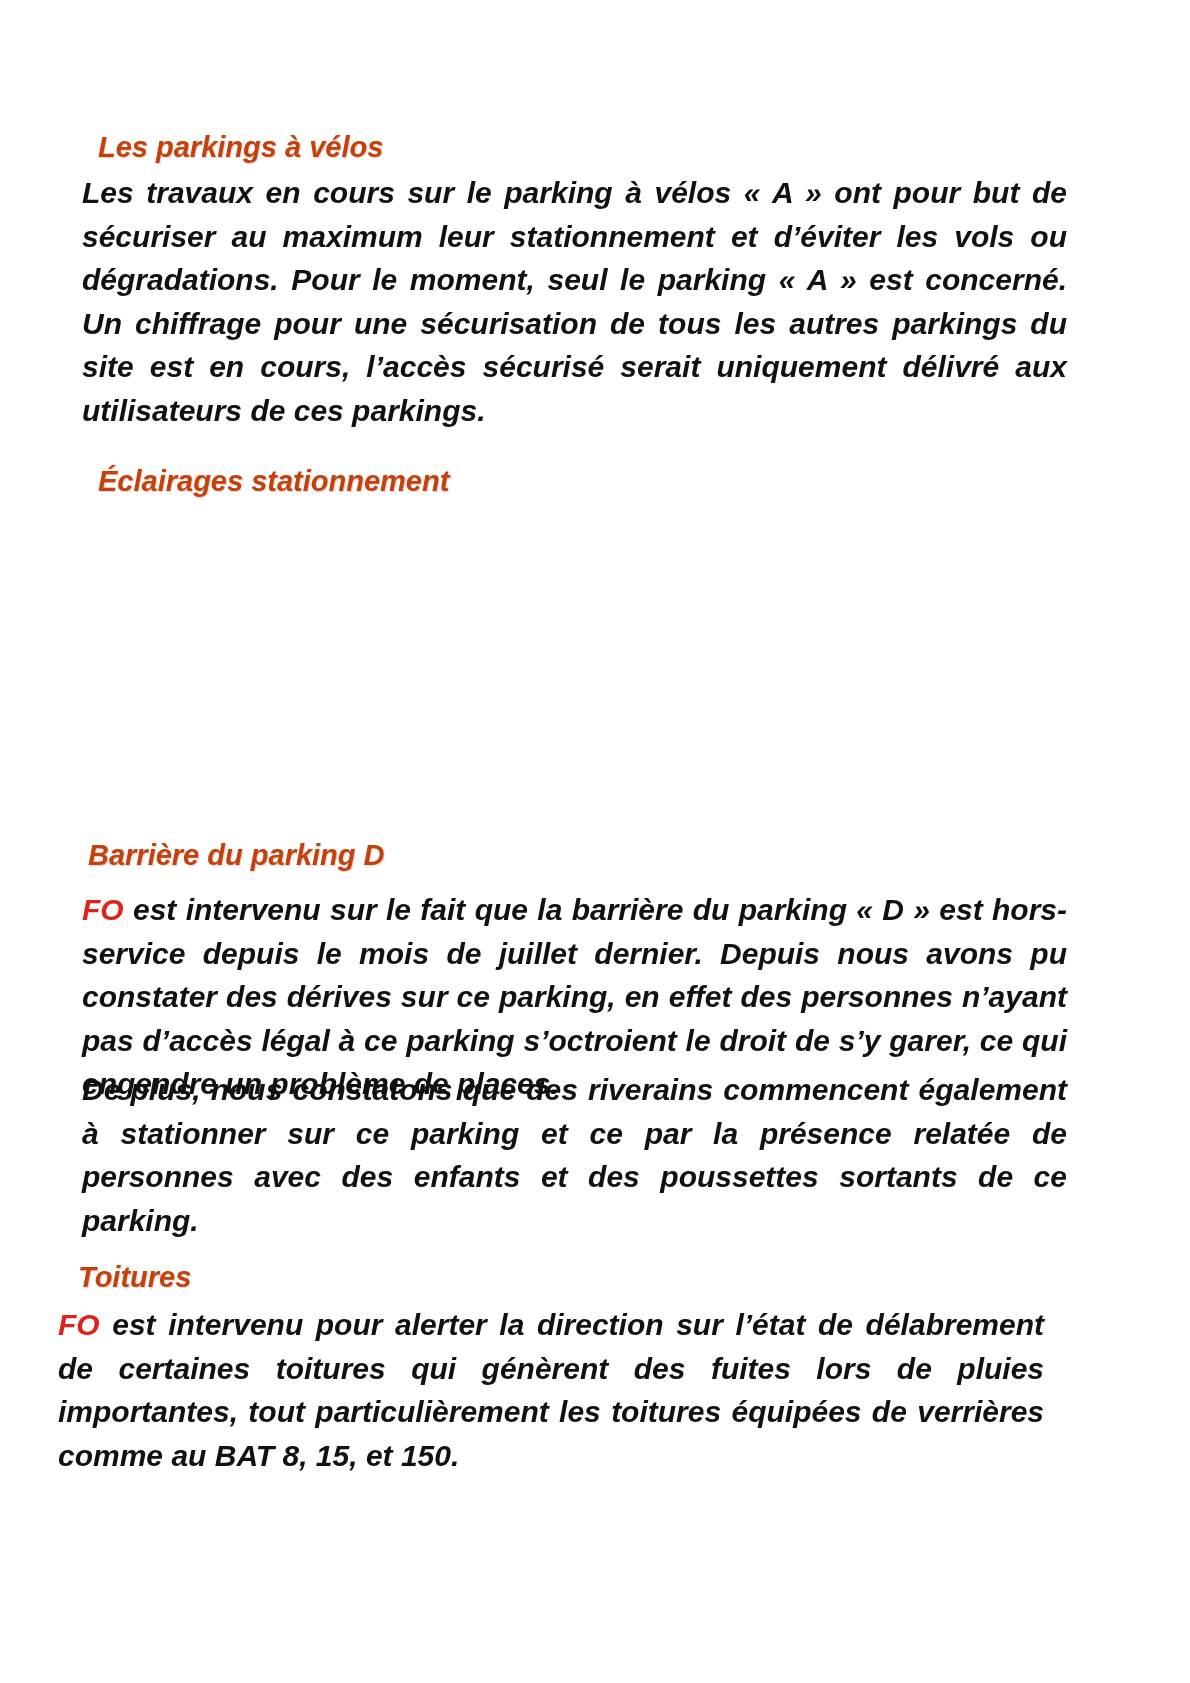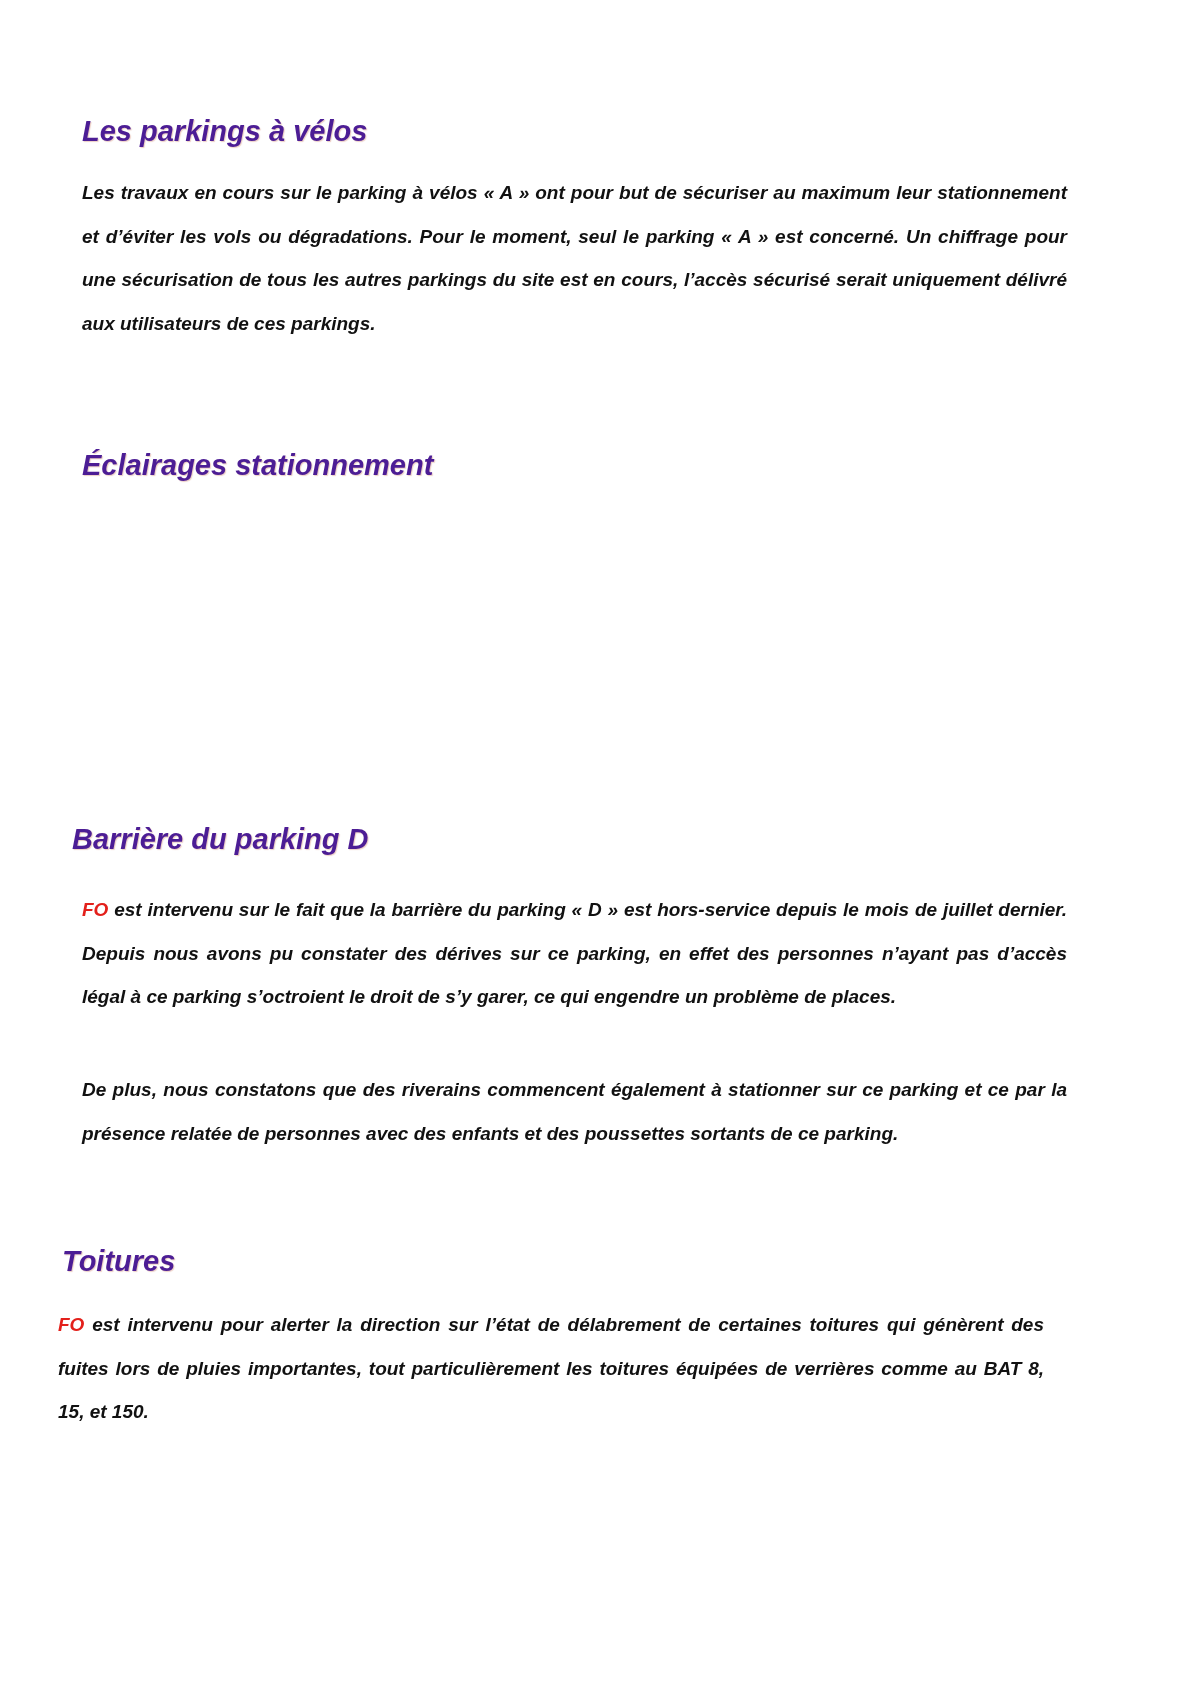--- a/index.html
+++ b/index.html
@@ -3,30 +3,30 @@
 <meta charset="utf-8">
 <style>
   html, body { margin: 0; padding: 0; background: #ffffff; }
   body { width: 1190px; height: 1683px; position: relative; overflow: hidden; }
   .page { position: absolute; left: 0; top: 0; width: 1190px; height: 1683px; }
   .heading {
     position: absolute;
     font-family: "Liberation Sans", sans-serif;
     font-weight: bold; font-style: italic;
     font-size: 29px; line-height: 36px;
-    color: #4c1d95;
+    color: #c2410c;
     text-shadow: 1px 1px 1px rgba(180,60,20,0.25);
-    margin: 0;
+    margin: 16px;
     white-space: nowrap;
   }
   .para {
     position: absolute;
     font-family: "Liberation Sans", sans-serif;
     font-weight: bold; font-style: italic;
-    font-size: 19px;
+    font-size: 30px;
     line-height: 43.5px;
     color: #111111;
     text-align: justify;
     text-align-last: left;
     margin: 0;
   }
   .fo { color: #e3201b; }
   .s1 { left: 82px; width: 985px; }
   .s4 { left: 58px; width: 986px; }
 </style>

